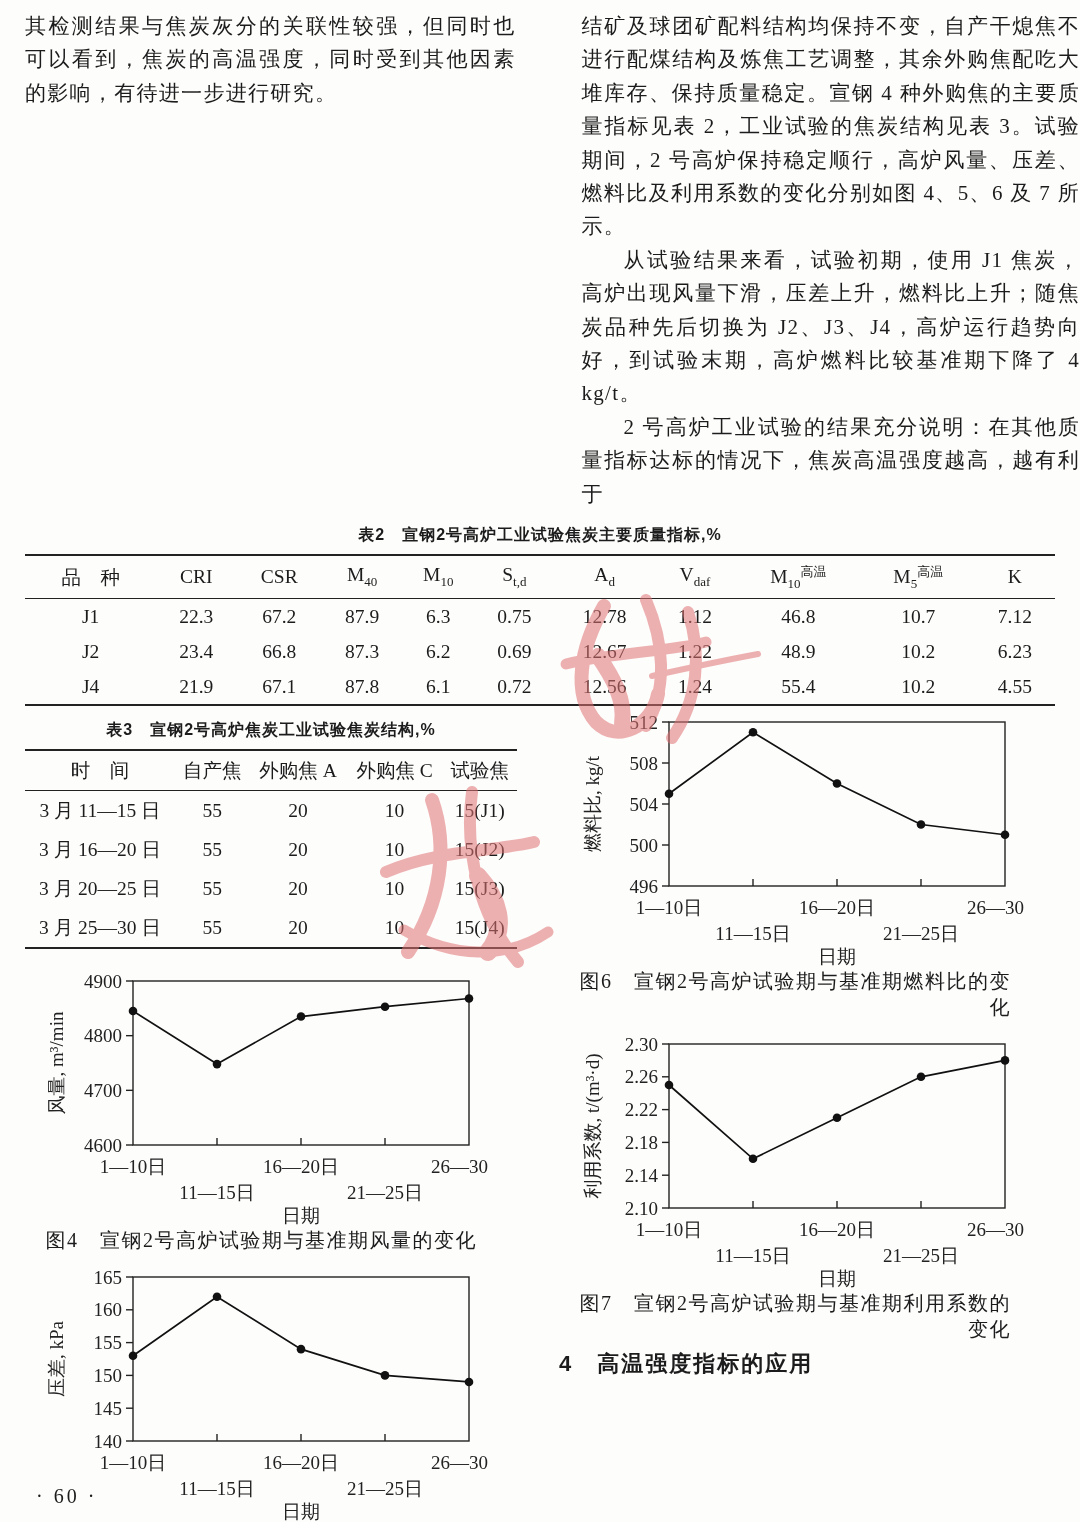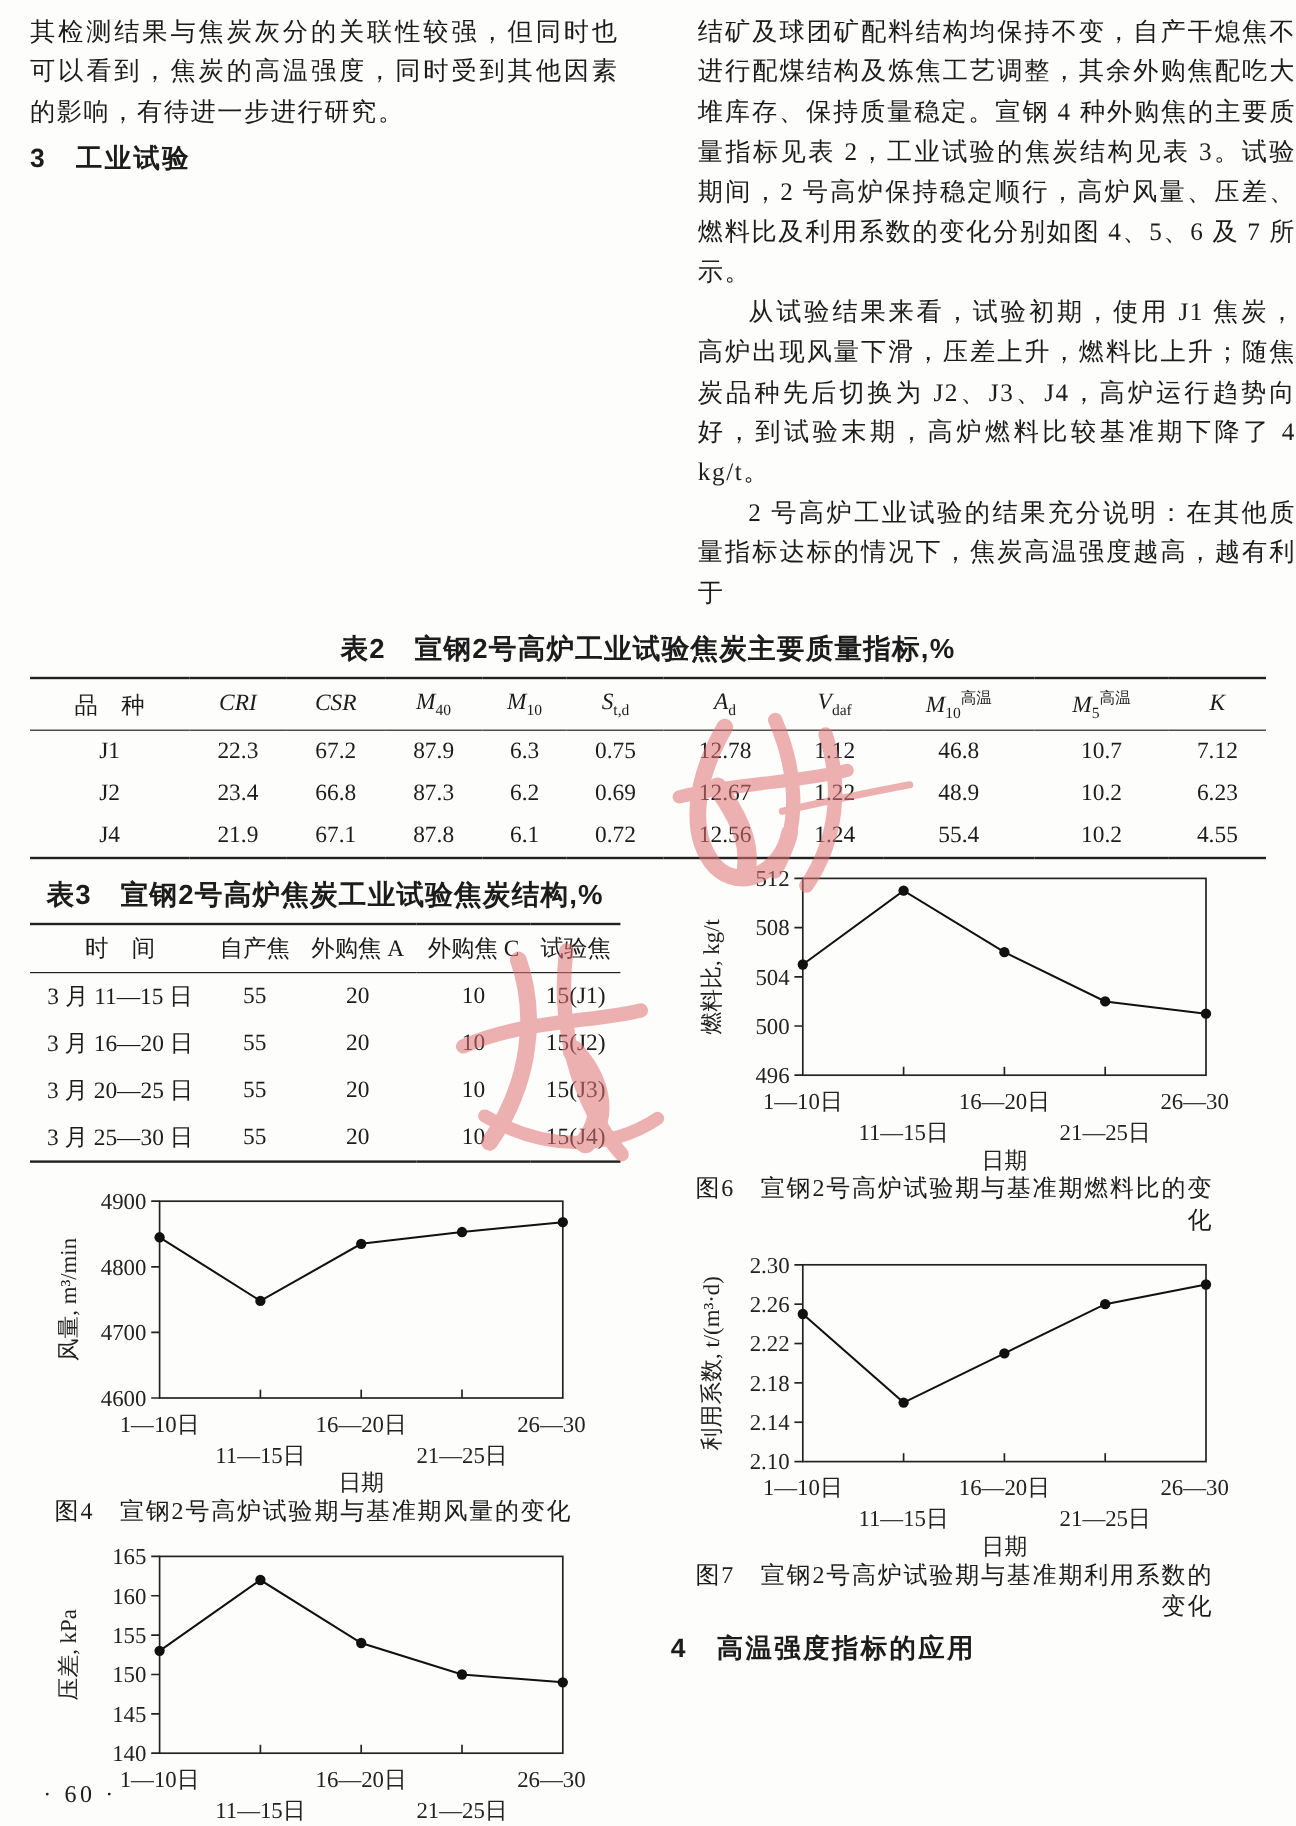--- a/index.html
+++ b/index.html
@@ -15,33 +15,33 @@
     font-size:21px; line-height:33.4px; letter-spacing:1.3px;
     text-align:justify; margin:0;
   }
   .ind{text-indent:2em;}
   .h-sec{
     font-family:"Liberation Sans","DejaVu Sans",sans-serif;
     font-weight:bold; font-size:22px; letter-spacing:2px; margin:7px 0 5px 0;
   }
   .tbl-title{
     text-align:center; font-family:"Liberation Sans","DejaVu Sans",sans-serif;
-    font-weight:bold; font-size:23px; letter-spacing:1px; margin:14px 0 8px 0;
+    font-weight:bold; font-size:16px; letter-spacing:1px; margin:14px 0 8px 0;
   }
   table{border-collapse:collapse; border-top:2.6px solid #222; border-bottom:2.6px solid #222; font-size:19.5px;}
   .tbl2{width:1030px; margin:0 25px;}
   .tbl3{width:492px; margin-top:4px;}
   thead tr{border-bottom:1.4px solid #222;}
   th,td{text-align:center; font-weight:normal; padding:5px 2px; white-space:nowrap;}
   .tbl2 th,.tbl2 td{padding:6.5px 2px;}
   .tbl3 th,.tbl3 td{padding:6px 2px;}
   sub,sup{font-size:13px; letter-spacing:0;}
   sub{vertical-align:-5px;}
   sup{vertical-align:7px;}
-  .var{font-style:italic;margin-top:39px;}
+  .var{margin-top:39px;}
   .fig{margin-top:16px;}
   .fig svg{display:block;}
   .fig-l svg{margin-left:12px;}
   .fig-r svg{margin-left:14px;}
   .caption{
     text-align:right; font-size:20px; letter-spacing:1.5px;
     margin-top:2px; width:452px; line-height:26px;
   }
   .tick{font-size:19px; font-family:"Liberation Serif","DejaVu Serif",serif; fill:#222;}
   .pagenum{position:absolute; left:36px; bottom:14px; font-size:20px; letter-spacing:3px;}
@@ -49,21 +49,20 @@
   .sect-top{min-height:456px;gap:24px;}
 </style>
 </head>
 <body>
 
 <div class="page">
 
   <div class="cols sect-top" style="padding-top:10px;">
     <div class="col-l">
       <p class="body">其检测结果与焦炭灰分的关联性较强，但同时也可以看到，焦炭的高温强度，同时受到其他因素的影响，有待进一步进行研究。</p>
-      <div class="h-sec">3　工业试验</div>
     </div>
     <div class="col-r">
       <p class="body">结矿及球团矿配料结构均保持不变，自产干熄焦不进行配煤结构及炼焦工艺调整，其余外购焦配吃大堆库存、保持质量稳定。宣钢 4 种外购焦的主要质量指标见表 2，工业试验的焦炭结构见表 3。试验期间，2 号高炉保持稳定顺行，高炉风量、压差、燃料比及利用系数的变化分别如图 4、5、6 及 7 所示。</p>
       <p class="body ind">从试验结果来看，试验初期，使用 J1 焦炭，高炉出现风量下滑，压差上升，燃料比上升；随焦炭品种先后切换为 J2、J3、J4，高炉运行趋势向好，到试验末期，高炉燃料比较基准期下降了 4 kg/t。</p>
       <p class="body ind">2 号高炉工业试验的结果充分说明：在其他质量指标达标的情况下，焦炭高温强度越高，越有利于</p>
     </div>
   </div>
 
   <div>
     <div class="tbl-title">表2　宣钢2号高炉工业试验焦炭主要质量指标,%</div>

